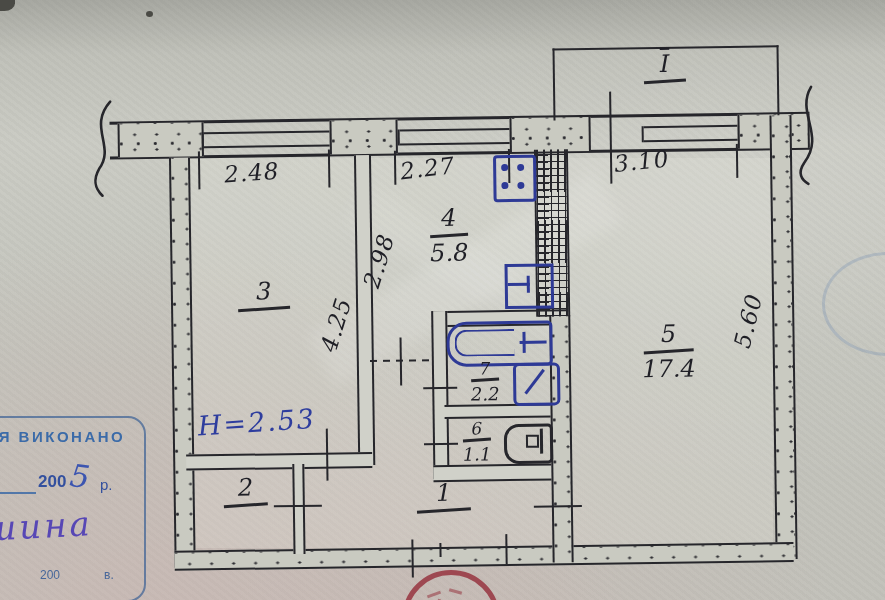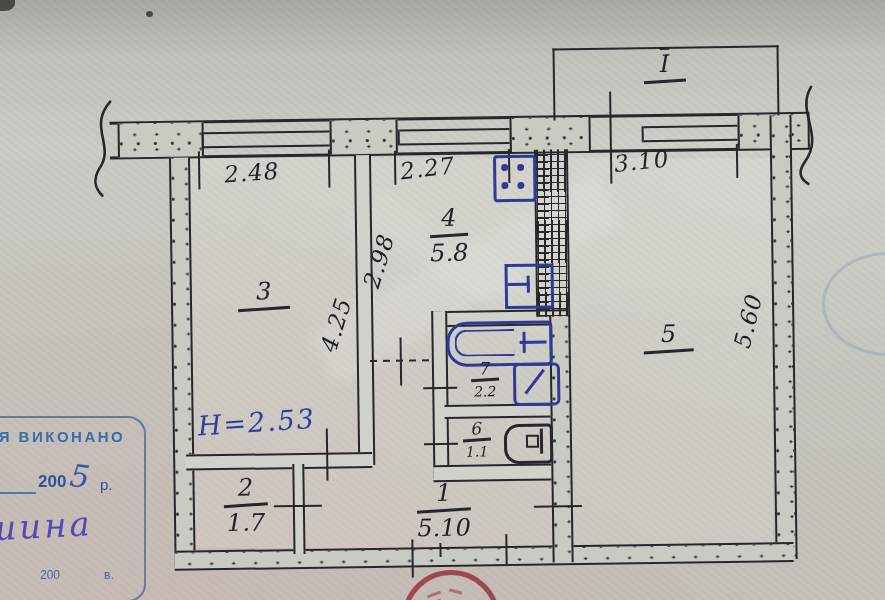--- a/index.html
+++ b/index.html
@@ -36,21 +36,21 @@
                        repeating-linear-gradient(0deg,#26262b 0 1.6px,transparent 1.6px 7px);}
   .dashline{position:absolute;height:2.4px;background:repeating-linear-gradient(90deg,#26262b 0 7px,transparent 7px 13px);}
   
   .dim{position:absolute;font-style:italic;font-size:23px;color:#1f1f26;letter-spacing:1px;white-space:nowrap;}
   .blue-note{position:absolute;font-style:italic;font-size:27px;color:#2e3d9e;letter-spacing:2px;white-space:nowrap;}
   .room-label{position:absolute;width:70px;text-align:center;color:#1f1f26;font-style:italic;}
   .room-label .num{font-size:24px;height:31px;line-height:31px;}
   .room-label .bar{height:2.5px;background:#26262b;width:46px;margin:0 auto;transform:rotate(-3deg);}
   .room-label .den{font-size:24px;padding-top:2px;white-space:nowrap;}
   .room-label.sm .num{font-size:17px;height:20px;line-height:20px;}
-  .room-label.sm .den{font-size:14px;}
+  .room-label.sm .den{font-size:18px;}
   .room-label.sm .bar{width:28px;}
   .ovl{text-decoration:overline;}
   
   .bl{border:3px solid #2e3a96;position:absolute;}
   .bldot{position:absolute;width:7px;height:7px;border-radius:50%;background:#2e3a96;}
   .blbar{position:absolute;background:#2e3a96;}
   
   .stamp-box{position:absolute;left:-40px;top:416px;width:182px;height:182px;border:2.5px solid rgba(62,98,150,0.72);border-radius:18px;}
   .stamp-t1{position:absolute;left:-28px;top:428px;font-family:"Liberation Sans",sans-serif;font-weight:700;font-size:15px;color:#3467a8;letter-spacing:2.5px;white-space:nowrap;opacity:.95;}
   .stamp-underline{position:absolute;left:0;top:492px;width:36px;height:2px;background:#3565a5;opacity:.8;}
@@ -168,40 +168,39 @@
       <div class="bar" style="width:52px;"></div>
     </div>
     <div class="room-label" style="left:415px;top:203px;">
       <div class="num">4</div>
       <div class="bar" style="width:38px;"></div>
       <div class="den">5.8</div>
     </div>
     <div class="room-label" style="left:633px;top:322px;">
       <div class="num">5</div>
       <div class="bar" style="width:50px;"></div>
+      <div class="den">17.4</div>
     </div>
     <div class="room-label sm" style="left:449px;top:359px;">
       <div class="num">7</div>
       <div class="bar"></div>
       <div class="den">2.2</div>
     </div>
     <div class="room-label sm" style="left:440px;top:419px;">
       <div class="num">6</div>
       <div class="bar"></div>
       <div class="den">1.1</div>
     </div>
     <div class="room-label" style="left:208px;top:470px;">
       <div class="num">2</div>
       <div class="bar" style="width:44px;"></div>
-      <div class="den">1.7</div>
     </div>
     <div class="room-label" style="left:406px;top:478px;">
       <div class="num">1</div>
       <div class="bar" style="width:54px;"></div>
-      <div class="den">5.10</div>
     </div>
 
     <svg width="885" height="600" style="position:absolute;left:0;top:0;">
       <path d="M 113 97 C 90 122, 118 142, 101 164 C 94 176, 97 184, 104 191" stroke="#26262b" stroke-width="2.6" fill="none" stroke-linecap="round"></path>
       <path d="M 814 92 C 798 118, 828 140, 806 168 C 799 178, 803 185, 810 189" stroke="#26262b" stroke-width="2.6" fill="none" stroke-linecap="round"></path>
     </svg>
   </div>
 
   <div class="stamp-box"></div>
   <div class="stamp-t1">ННЯ ВИКОНАНО</div>

